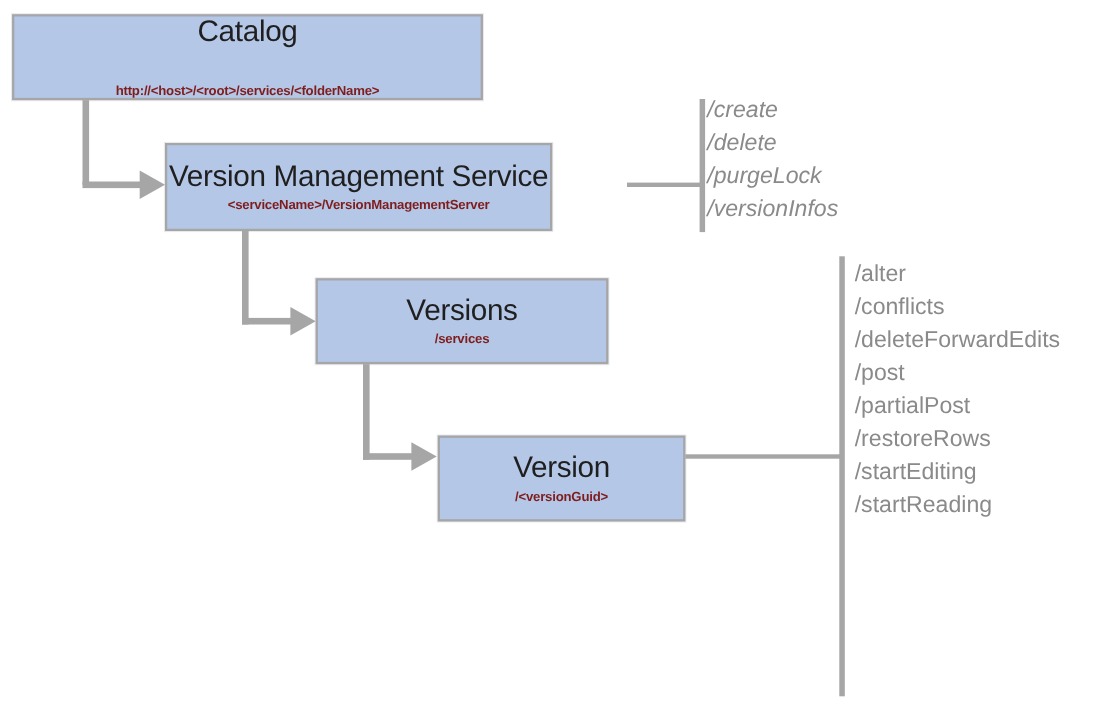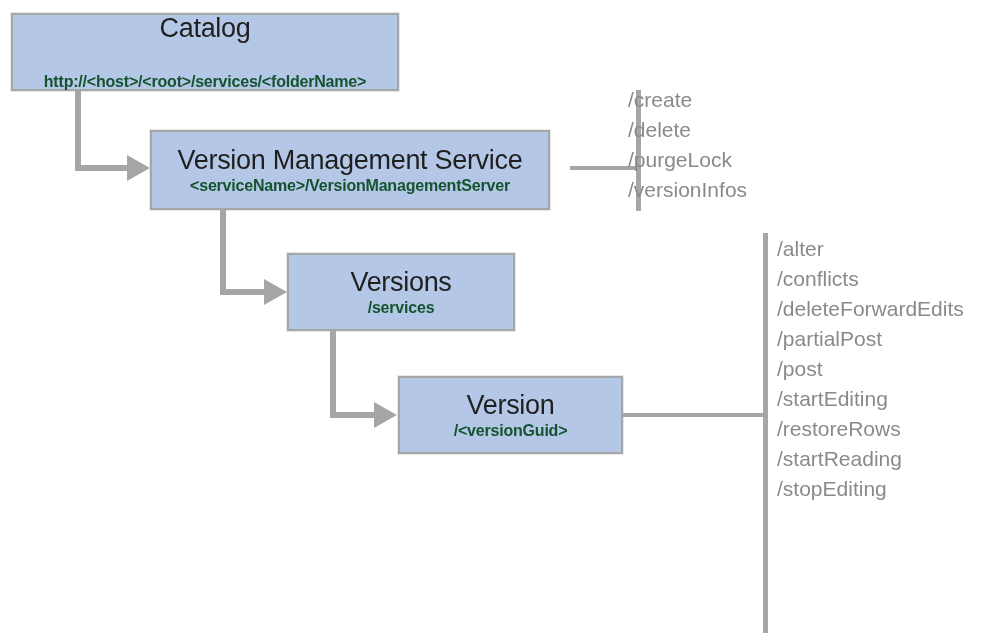--- a/index.html
+++ b/index.html
@@ -25,22 +25,22 @@
     justify-content: center;
   }
   .node-title {
     color: #1f1f1f;
     font-size: 27px;
     line-height: 32px;
     letter-spacing: -0.3px;
     white-space: nowrap;
   }
   .node-subtitle {
-    color: #14532d;
-    font-size: 16px;
+    color: #7f1d1d;
+    font-size: 12px;
     font-weight: 700;
     line-height: 20px;
     letter-spacing: -0.2px;
     white-space: nowrap;
   }
 
   .seg { position: absolute; background: #a6a6a6; }
 
   .arrow-right {
     position: absolute;
@@ -52,24 +52,24 @@
 
   .ops-list {
     position: absolute;
     color: #8a8a8a;
     font-size: 21px;
     line-height: 30px;
     white-space: nowrap;
   }
   .ops-item { height: 30px; }
 
-  #catalog-box  { left: 11px;  top: 13px;  width: 388px; height: 78px; gap: 28px; }
-  #vms-box      { left: 150px; top: 130px; width: 400px; height: 80px; }
-  #versions-box { left: 287px; top: 253px; width: 228px; height: 78px; }
-  #version-box  { left: 398px; top: 376px; width: 225px; height: 78px; }
+  #catalog-box  { left: 11px;  top: 13px;  width: 428px; height: 78px; gap: 28px; }
+  #vms-box      { left: 150px; top: 130px; width: 352px; height: 80px; }
+  #versions-box { left: 287px; top: 253px; width: 266px; height: 78px; }
+  #version-box  { left: 398px; top: 396px; width: 225px; height: 78px; }
 </style>
 </head>
 <body>
 
 <div class="canvas">
 
   <div class="node" id="catalog-box">
     <div class="node-title">Catalog</div>
     <div class="node-subtitle">http://&lt;host&gt;/&lt;root&gt;/services/&lt;folderName&gt;</div>
   </div>
@@ -79,21 +79,21 @@
   <div class="arrow-right" style="left:127px; top:155px;"></div>
 
   <div class="node" id="vms-box">
     <div class="node-title">Version Management Service</div>
     <div class="node-subtitle">&lt;serviceName&gt;/VersionManagementServer</div>
   </div>
 
   <div class="seg" style="left:570px; top:166px; width:68px; height:4px;"></div>
   <div class="seg" style="left:636px; top:90px; width:5px; height:121px;"></div>
 
-  <div class="ops-list" style="left:628px; top:85px;">
+  <div class="ops-list" style="left:643px; top:85px;font-style:italic;">
     <div class="ops-item">/create</div>
     <div class="ops-item">/delete</div>
     <div class="ops-item">/purgeLock</div>
     <div class="ops-item">/versionInfos</div>
   </div>
 
   <div class="seg" style="left:220px; top:210px; width:6px; height:85px;"></div>
   <div class="seg" style="left:220px; top:289px; width:45px; height:6px;"></div>
   <div class="arrow-right" style="left:264px; top:279px;"></div>
 
@@ -111,21 +111,20 @@
     <div class="node-subtitle">/&lt;versionGuid&gt;</div>
   </div>
 
   <div class="seg" style="left:623px; top:413px; width:142px; height:4px;"></div>
   <div class="seg" style="left:763px; top:233px; width:5px; height:400px;"></div>
 
   <div class="ops-list" style="left:777px; top:234px;">
     <div class="ops-item">/alter</div>
     <div class="ops-item">/conflicts</div>
     <div class="ops-item">/deleteForwardEdits</div>
+    <div class="ops-item">/post</div>
     <div class="ops-item">/partialPost</div>
-    <div class="ops-item">/post</div>
+    <div class="ops-item">/restoreRows</div>
     <div class="ops-item">/startEditing</div>
-    <div class="ops-item">/restoreRows</div>
     <div class="ops-item">/startReading</div>
-    <div class="ops-item">/stopEditing</div>
   </div>
 
 </div>
 
 </body></html>

